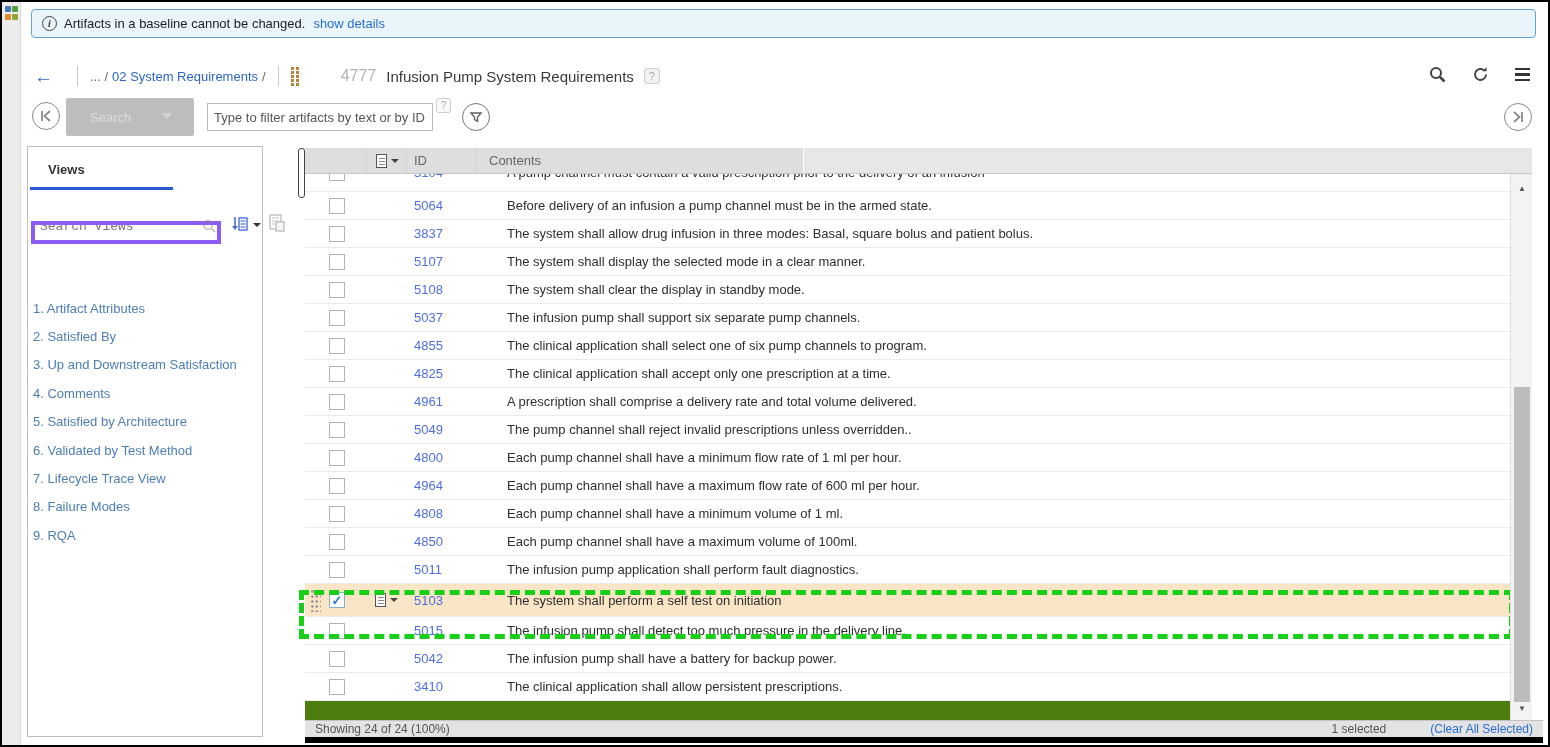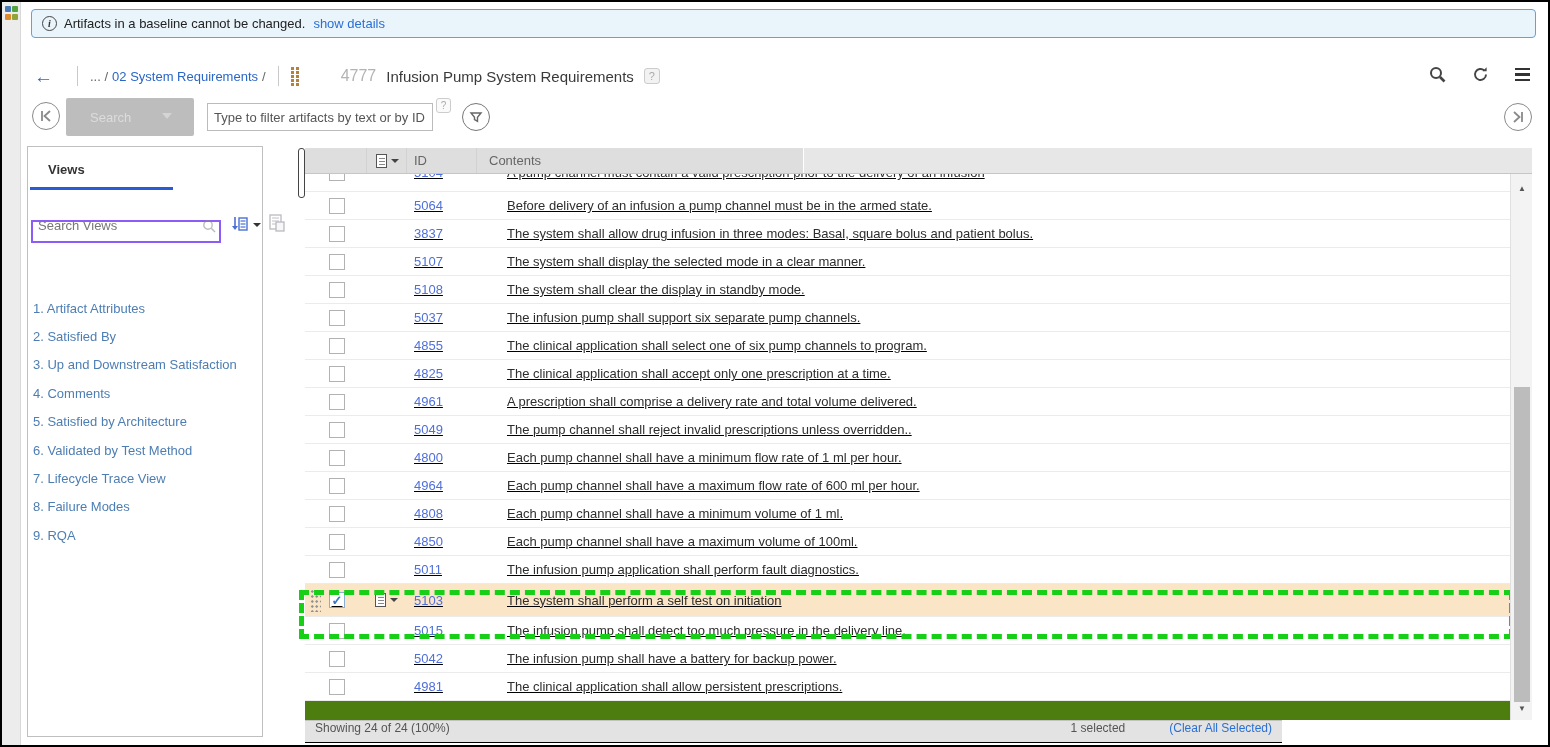--- a/index.html
+++ b/index.html
@@ -67,22 +67,22 @@
                color:#aaa; font-size:10px; display:flex; align-items:center; justify-content:center; }
   .funnel-btn { left:430px; top:5px; border-width:1.4px; border-color:#777; }
   .skip-right { right:0px; top:5px; }
 
   
   .sidebar { position:absolute; left:25px; top:144px; width:236px; height:591px;
              background:#fff; border:1px solid #bfbfbf; }
   .views-tab { position:absolute; left:20px; top:15px; font-size:13px; font-weight:bold; color:#333; }
   .views-underline { position:absolute; left:2px; top:40px; width:143px; height:3px; background:#2a5bd7; }
   .sv-wrap { position:absolute; left:3px; top:69px; width:190px; height:23px; }
-  .sv-input { width:100%; height:100%; border:2px solid #8b5cf6; font-size:13px;
-              padding:0 22px 11px 5px; color:#555; font-family:Liberation Sans, sans-serif; }
+  .sv-input { width:100%; height:100%; border:4px solid #8b5cf6; font-size:13px;
+              padding:0 22px 11px 5px; color:#555; font-family:Liberation Mono, monospace; }
   .sv-input::placeholder { color:#777; opacity:1; }
   .sv-mag { position:absolute; right:4px; top:3px; opacity:.55; }
   .sort-icon { position:absolute; left:203px; top:68px; display:flex; align-items:center; cursor:pointer; }
   .copy-icon { position:absolute; left:240px; top:66px; opacity:.45; }
   .views-list { position:absolute; left:3px; top:103px; right:3px; list-style:none;margin-top:44px; }
   .views-list li { height:28.4px; display:flex; align-items:center; font-size:13px;
                    color:#4d7eb3; cursor:pointer; padding-left:2px; }
   .sb-scroll { position:absolute; left:296px; top:146px; width:8px; height:588px; }
   .sb-thumb { width:7px; height:50px; background:#fdfdfd; border:1px solid #444; border-radius:3px; }
 
@@ -92,21 +92,21 @@
            font-size:13px; color:#666; align-items:center; }
   .th-blank { width:62px; height:100%; border-right:1px solid #d2d2d2; }
   .th-doc { width:40px; height:100%; display:flex; align-items:center; padding-left:9px;
             border-right:1px solid #d2d2d2; }
   .th-id { width:70px; height:100%; display:flex; align-items:center; padding-left:7px;
            border-right:1px solid #d2d2d2; }
   .th-contents { width:327px; height:100%; display:flex; align-items:center; padding-left:12px;
                  border-right:1px solid #fff; }
   .th-fill { flex:1; height:100%; background:#e7e7e7; }
 
-  .rows { position:relative; width:1205px;text-decoration:underline; }
+  .rows { position:relative; width:1205px; }
   .trow { display:flex; align-items:center; height:28px; border-bottom:1px solid #ebebeb;
           background:#fff; }
   .trow > div { display:flex; align-items:center; height:100%; }
   .cell-handle { width:22px; padding-left:4px; }
   .cell-check { width:40px; padding-left:2px; }
   .cell-doc { width:40px; padding-left:8px; }
   .cell-id { width:70px; padding-left:7px; }
   .cell-contents { flex:1; padding-left:30px; overflow:hidden; white-space:nowrap; }
   .cell-contents span { font-size:13px; color:#2e2e2e; }
   .id-link { font-size:13px; color:#4f6fdb; text-decoration:none; cursor:pointer; }
@@ -137,23 +137,23 @@
   
   .vscroll { position:absolute; right:0; top:26px; width:22px; height:546px;
              background:#f3f3f3; border-left:1px solid #e0e0e0; z-index:7; }
   .vs-up, .vs-down { position:absolute; left:0; width:22px; height:20px; display:flex;
              align-items:center; justify-content:center; font-size:8px; color:#555; cursor:pointer; }
   .vs-up { top:4px; } .vs-down { bottom:2px; }
   .vs-thumb { position:absolute; left:3px; top:213px; width:16px; height:315px;
               background:#bcbcbc; cursor:grab; }
 
   
-  .tfoot { position:absolute; left:303px; top:718px; width:977px; height:23px;
-           background:#e3e3e3; border-top:1px solid #c2c2c2; border-bottom:1px solid #000000;
-           display:flex; justify-content:space-between;
+  .tfoot { position:absolute; left:303px; top:718px; width:1238px; height:23px;
+           background:#e3e3e3; border-top:1px solid #c2c2c2; border-bottom:6px solid #000000;
+           display:flex; align-items:center; justify-content:space-between;
            padding:0 10px; font-size:12px; color:#555; }
   .tfoot a { color:#2a6fd4; text-decoration:none; margin-left:4px; }
   .tfoot .right { display:flex;gap:40px; }
 </style>
 </head>
 <body>
 
 <div class="screen">
 
   <div class="left-strip">
@@ -693,21 +693,21 @@
     <div class="cell-check">
             <span class="checkbox"></span>
           </div>
     <div class="cell-doc">
       <span class="doc-wrap">
         <span class="doc-icon"></span>
         <span class="caret"></span>
       </span>
     </div>
     <div class="cell-id">
-            <a href="#" class="id-link">4981</a>
+            <a href="#" class="id-link">3410</a>
           </div>
     <div class="cell-contents">
             <span>The clinical application shall allow persistent prescriptions.</span>
           </div>
   </div>
 </div>
     <div class="vscroll">
       <span class="vs-up">▲</span>
       <div class="vs-thumb"></div>
       <span class="vs-down">▼</span>

